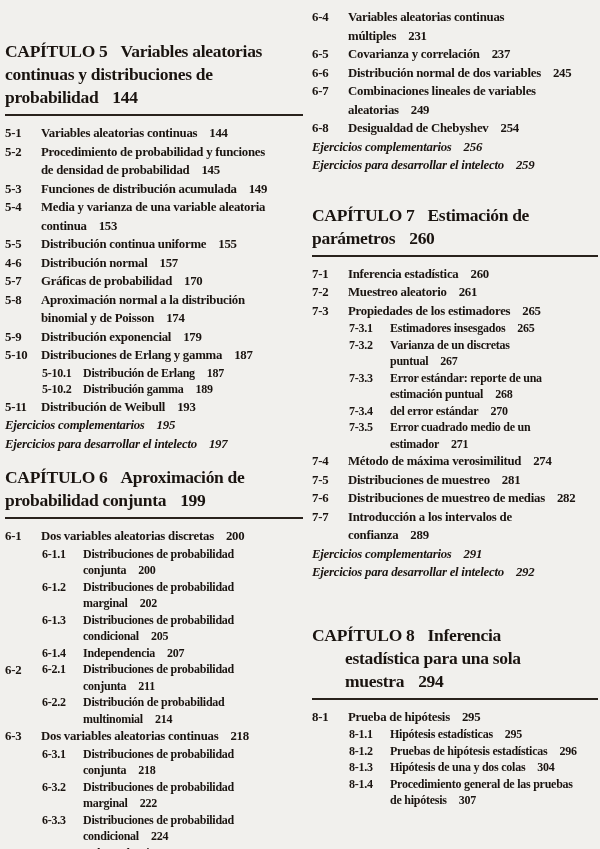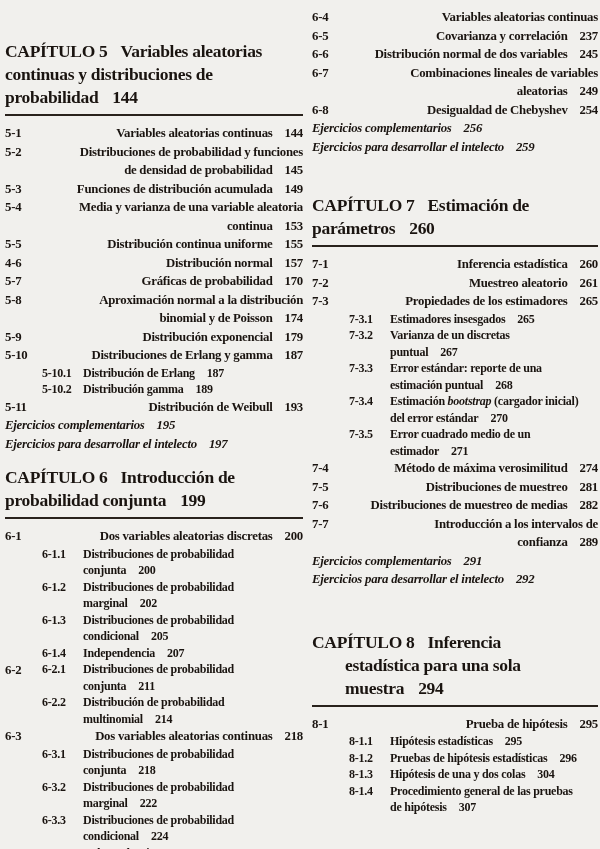--- a/index.html
+++ b/index.html
@@ -19,27 +19,27 @@
   .chapter {
     font-size:17.5px; line-height:23px; letter-spacing:-0.3px;
     border-bottom:2px solid var(--rule, #29221c);
     padding-bottom:5px; margin-bottom:8px;
   }
   .ch-line { white-space:nowrap; }
   .ch-label { margin-right:13px; }
   .ch-page  { margin-left:14px; }
   .ch-indent { padding-left:33px; }
   .ch6 { margin-top:13px; }
-  .ch7 { margin-top:38px; }
+  .ch7 { margin-top:29px; }
   .ch8 { margin-top:42px; }
 
   .entry { position:relative; font-size:12.8px; line-height:18.5px; letter-spacing:-0.25px; }
   .entry .line { white-space:nowrap; }
   .entry .num { position:absolute; left:0; top:0; }
-  .lvl1 { padding-left:36px;text-align:right; }
+  .lvl1 { padding-left:36px; }
   .lvl2 { padding-left:78px; font-size:12px; line-height:16.5px; }
   .lvl2 .num { left:37px; }
   .lvl0 { padding-left:0;font-style:italic; }
   .page { margin-left:12px; }
   i { font-style:italic; }
 </style>
 </head>
 <body>
 
 <div class="toc" data-name="table-of-contents">
@@ -49,21 +49,21 @@
         <div class="ch-line" data-name="chapter-title-line"><span data-name="chapter-title-text">continuas y distribuciones de</span></div>
         <div class="ch-line" data-name="chapter-title-line"><span data-name="chapter-title-text">probabilidad</span><span class="ch-page" data-name="chapter-page-number">144</span></div>
       </div>
       <div data-name="entries-group">
         <div class="entry lvl1" data-name="toc-entry">
           <span class="num" data-name="entry-number">5-1</span>
           <div class="line" data-name="entry-line">Variables aleatorias continuas<span class="page" data-name="entry-page-number">144</span></div>
         </div>
         <div class="entry lvl1" data-name="toc-entry">
           <span class="num" data-name="entry-number">5-2</span>
-          <div class="line" data-name="entry-line">Distribuciones de probabilidad y funciones</div>
+          <div class="line" data-name="entry-line">Procedimiento de probabilidad y funciones</div>
           <div class="line" data-name="entry-line">de densidad de probabilidad<span class="page" data-name="entry-page-number">145</span></div>
         </div>
         <div class="entry lvl1" data-name="toc-entry">
           <span class="num" data-name="entry-number">5-3</span>
           <div class="line" data-name="entry-line">Funciones de distribución acumulada<span class="page" data-name="entry-page-number">149</span></div>
         </div>
         <div class="entry lvl1" data-name="toc-entry">
           <span class="num" data-name="entry-number">5-4</span>
           <div class="line" data-name="entry-line">Media y varianza de una variable aleatoria</div>
           <div class="line" data-name="entry-line">continua<span class="page" data-name="entry-page-number">153</span></div>
@@ -106,21 +106,21 @@
           <div class="line" data-name="entry-line">Distribución de Weibull<span class="page" data-name="entry-page-number">193</span></div>
         </div>
         <div class="entry lvl0" data-name="toc-entry">
           <div class="line" data-name="entry-line">Ejercicios complementarios<span class="page" data-name="entry-page-number">195</span></div>
         </div>
         <div class="entry lvl0" data-name="toc-entry">
           <div class="line" data-name="entry-line">Ejercicios para desarrollar el intelecto<span class="page" data-name="entry-page-number">197</span></div>
         </div>
       </div>
       <div class="chapter ch6" data-name="chapter-heading-ch6">
-        <div class="ch-line" data-name="chapter-title-line"><span class="ch-label" data-name="chapter-label">CAPÍTULO 6</span><span data-name="chapter-title-text">Introducción de</span></div>
+        <div class="ch-line" data-name="chapter-title-line"><span class="ch-label" data-name="chapter-label">CAPÍTULO 6</span><span data-name="chapter-title-text">Aproximación de</span></div>
         <div class="ch-line" data-name="chapter-title-line"><span data-name="chapter-title-text">probabilidad conjunta</span><span class="ch-page" data-name="chapter-page-number">199</span></div>
       </div>
       <div data-name="entries-group">
         <div class="entry lvl1" data-name="toc-entry">
           <span class="num" data-name="entry-number">6-1</span>
           <div class="line" data-name="entry-line">Dos variables aleatorias discretas<span class="page" data-name="entry-page-number">200</span></div>
         </div>
         <div class="entry lvl2" data-name="toc-entry">
           <span class="num" data-name="entry-number">6-1.1</span>
           <div class="line" data-name="entry-line">Distribuciones de probabilidad</div>
@@ -176,20 +176,21 @@
           <span class="num" data-name="entry-number">6-3.4</span>
           <div class="line" data-name="entry-line">Independencia<span class="page" data-name="entry-page-number">228</span></div>
         </div>
       </div>
     </div>
     <div class="col" data-name="column-right">
       <div data-name="entries-group">
         <div class="entry lvl1" data-name="toc-entry">
           <span class="num" data-name="entry-number">6-4</span>
           <div class="line" data-name="entry-line">Variables aleatorias continuas</div>
+          <div class="line" data-name="entry-line">múltiples<span class="page" data-name="entry-page-number">231</span></div>
         </div>
         <div class="entry lvl1" data-name="toc-entry">
           <span class="num" data-name="entry-number">6-5</span>
           <div class="line" data-name="entry-line">Covarianza y correlación<span class="page" data-name="entry-page-number">237</span></div>
         </div>
         <div class="entry lvl1" data-name="toc-entry">
           <span class="num" data-name="entry-number">6-6</span>
           <div class="line" data-name="entry-line">Distribución normal de dos variables<span class="page" data-name="entry-page-number">245</span></div>
         </div>
         <div class="entry lvl1" data-name="toc-entry">
@@ -234,21 +235,20 @@
           <div class="line" data-name="entry-line">Varianza de un discretas</div>
           <div class="line" data-name="entry-line">puntual<span class="page" data-name="entry-page-number">267</span></div>
         </div>
         <div class="entry lvl2" data-name="toc-entry">
           <span class="num" data-name="entry-number">7-3.3</span>
           <div class="line" data-name="entry-line">Error estándar: reporte de una</div>
           <div class="line" data-name="entry-line">estimación puntual<span class="page" data-name="entry-page-number">268</span></div>
         </div>
         <div class="entry lvl2" data-name="toc-entry">
           <span class="num" data-name="entry-number">7-3.4</span>
-          <div class="line" data-name="entry-line">Estimación <i>bootstrap</i> (cargador inicial)</div>
           <div class="line" data-name="entry-line">del error estándar<span class="page" data-name="entry-page-number">270</span></div>
         </div>
         <div class="entry lvl2" data-name="toc-entry">
           <span class="num" data-name="entry-number">7-3.5</span>
           <div class="line" data-name="entry-line">Error cuadrado medio de un</div>
           <div class="line" data-name="entry-line">estimador<span class="page" data-name="entry-page-number">271</span></div>
         </div>
         <div class="entry lvl1" data-name="toc-entry">
           <span class="num" data-name="entry-number">7-4</span>
           <div class="line" data-name="entry-line">Método de máxima verosimilitud<span class="page" data-name="entry-page-number">274</span></div>

